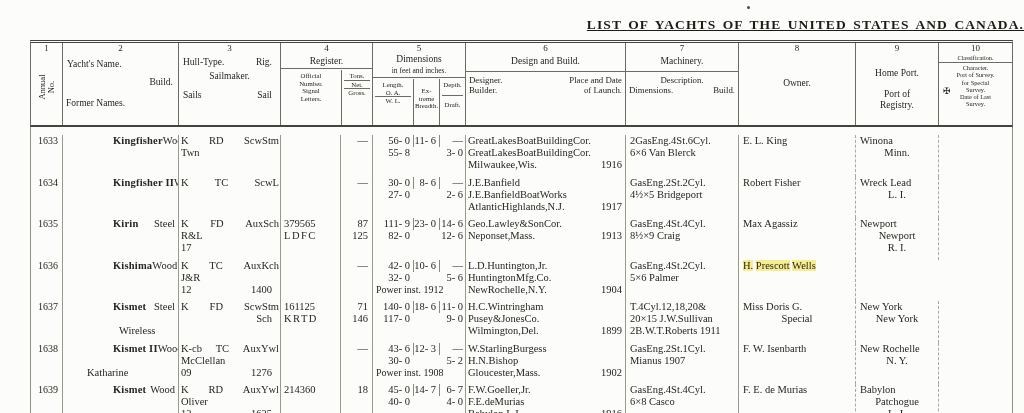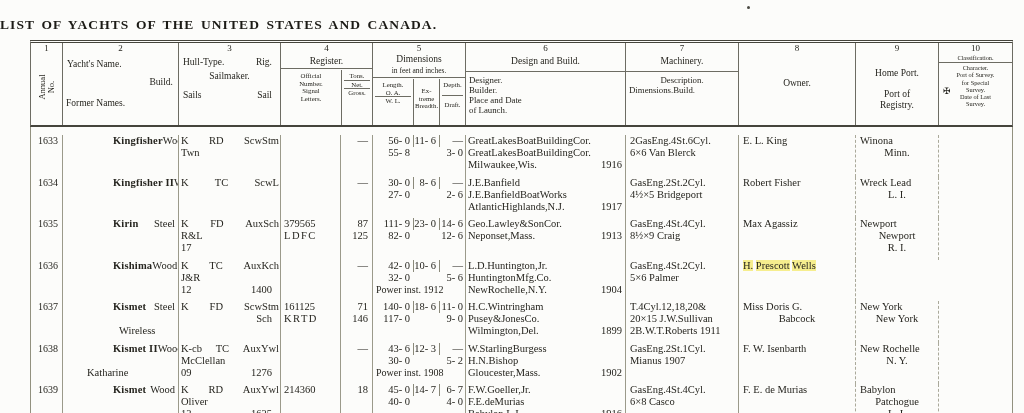--- a/index.html
+++ b/index.html
@@ -1,19 +1,19 @@
 <!DOCTYPE html>
 <html style="--hl: #f6ee8e;"><head>
 <meta charset="utf-8">
 <style>
   html,body{margin:0;padding:0;background:#e8e8e6;}
   .page{position:relative;width:1024px;height:413px;background:#fcfcfa;overflow:hidden;
         font-family:"Liberation Serif",serif;color:#26251f;}
-  .title{position:absolute;top:17px;left:0;width:1024px;text-align:left;
-         font-size:13.5px;font-weight:bold;letter-spacing:1.1px;word-spacing:2px;color:#1c1b16;}
+  .title{position:absolute;top:17px;left:0;width:1024px;text-align:right;
+         font-size:13.5px;font-weight:bold;letter-spacing:1.1px;word-spacing:2px;color:#1c1b16;text-decoration:underline;}
   .dot{position:absolute;top:6px;left:747px;width:3px;height:3px;background:#4a4942;border-radius:50%;}
   .table{position:absolute;left:30px;top:40px;width:983px;}
   .grid-cols{display:grid;grid-template-columns:32px 116px 102px 60px 32px 40px 26px 27px 160px 113px 117px 83px 73px;}
 
   
   .thead{border-top:3px double #45443c;border-bottom:2px solid #45443c;
          border-left:1px solid #6d6c63;border-right:1px solid #6d6c63;height:82px;}
   .hcell{border-right:1px solid #6d6c63;position:relative;font-size:9.5px;line-height:11px;overflow:hidden;}
   .hcell:last-child{border-right:none;}
   .sp2{grid-column:span 2;}
@@ -29,24 +29,24 @@
   .c3sm{text-align:center;padding-top:3px;}
   .c3line3{display:flex;justify-content:space-between;padding:8px 8px 0 4px;line-height:10px;}
   .ctr{text-align:center;}
   .tiny{font-size:6.8px;line-height:7.5px;text-align:center;}
   .subgrid{display:grid;height:55px;}
   .c4sub{grid-template-columns:60px 31px;}
   .c5sub{grid-template-columns:40px 26px 26px;}
   .bl{border-left:1px solid #6d6c63;}
   .bb{border-bottom:1px solid #6d6c63;margin:0 2px;}
   .pt2{padding-top:2px;}
-  .c6sub{display:flex;justify-content:space-between;padding:2px 3px 0 3px;font-size:8.8px;line-height:10px;flex-direction:column;}
-  .right-al{}
+  .c6sub{display:flex;justify-content:space-between;padding:2px 3px 0 3px;font-size:8.8px;line-height:10px;}
+  .right-al{text-align:right;}
   .c7desc{text-align:center;padding-top:2px;font-size:8.8px;line-height:10px;}
-  .c7line{display:flex;padding:0 3px;font-size:8.8px;}
+  .c7line{display:flex;justify-content:space-between;padding:0 3px;font-size:8.8px;}
   .c8owner{text-align:center;padding-top:24px;}
   .c9{text-align:center;}
   .c9 .l-a{padding-top:14px;} .c9 .l-b{padding-top:10px;}
   .c10{font-size:6.3px;line-height:7.2px;text-align:center;}
   .cross{position:absolute;left:4px;top:45px;font-size:9px;font-family:"DejaVu Sans",sans-serif;}
 
   
   .tbody{border-left:1px solid #92917f;border-right:1px solid #92917f;padding-top:8px;
          font-size:10.5px;line-height:12px;}
   .trow{height:41.5px;}
@@ -544,21 +544,21 @@
         <span>1899</span>
       </div>
     </div>
     <div class="bcell c-mach">
       <div class="ln">T.4Cyl.12,18,20&amp;</div>
       <div class="ln">20×15 J.W.Sullivan</div>
       <div class="ln">2B.W.T.Roberts 1911</div>
     </div>
     <div class="bcell c-owner dash">
       <div class="ln">Miss Doris G.</div>
-      <div class="ln own2">Babcock</div>
+      <div class="ln own2">Special</div>
     </div>
     <div class="bcell c-port dash">
       <div class="ln">New York</div>
       <div class="ln pctr">New York</div>
       <div class="ln pctr"></div>
     </div>
     <div class="bcell"></div>
   </div>
 
   <div class="trow grid-cols">

